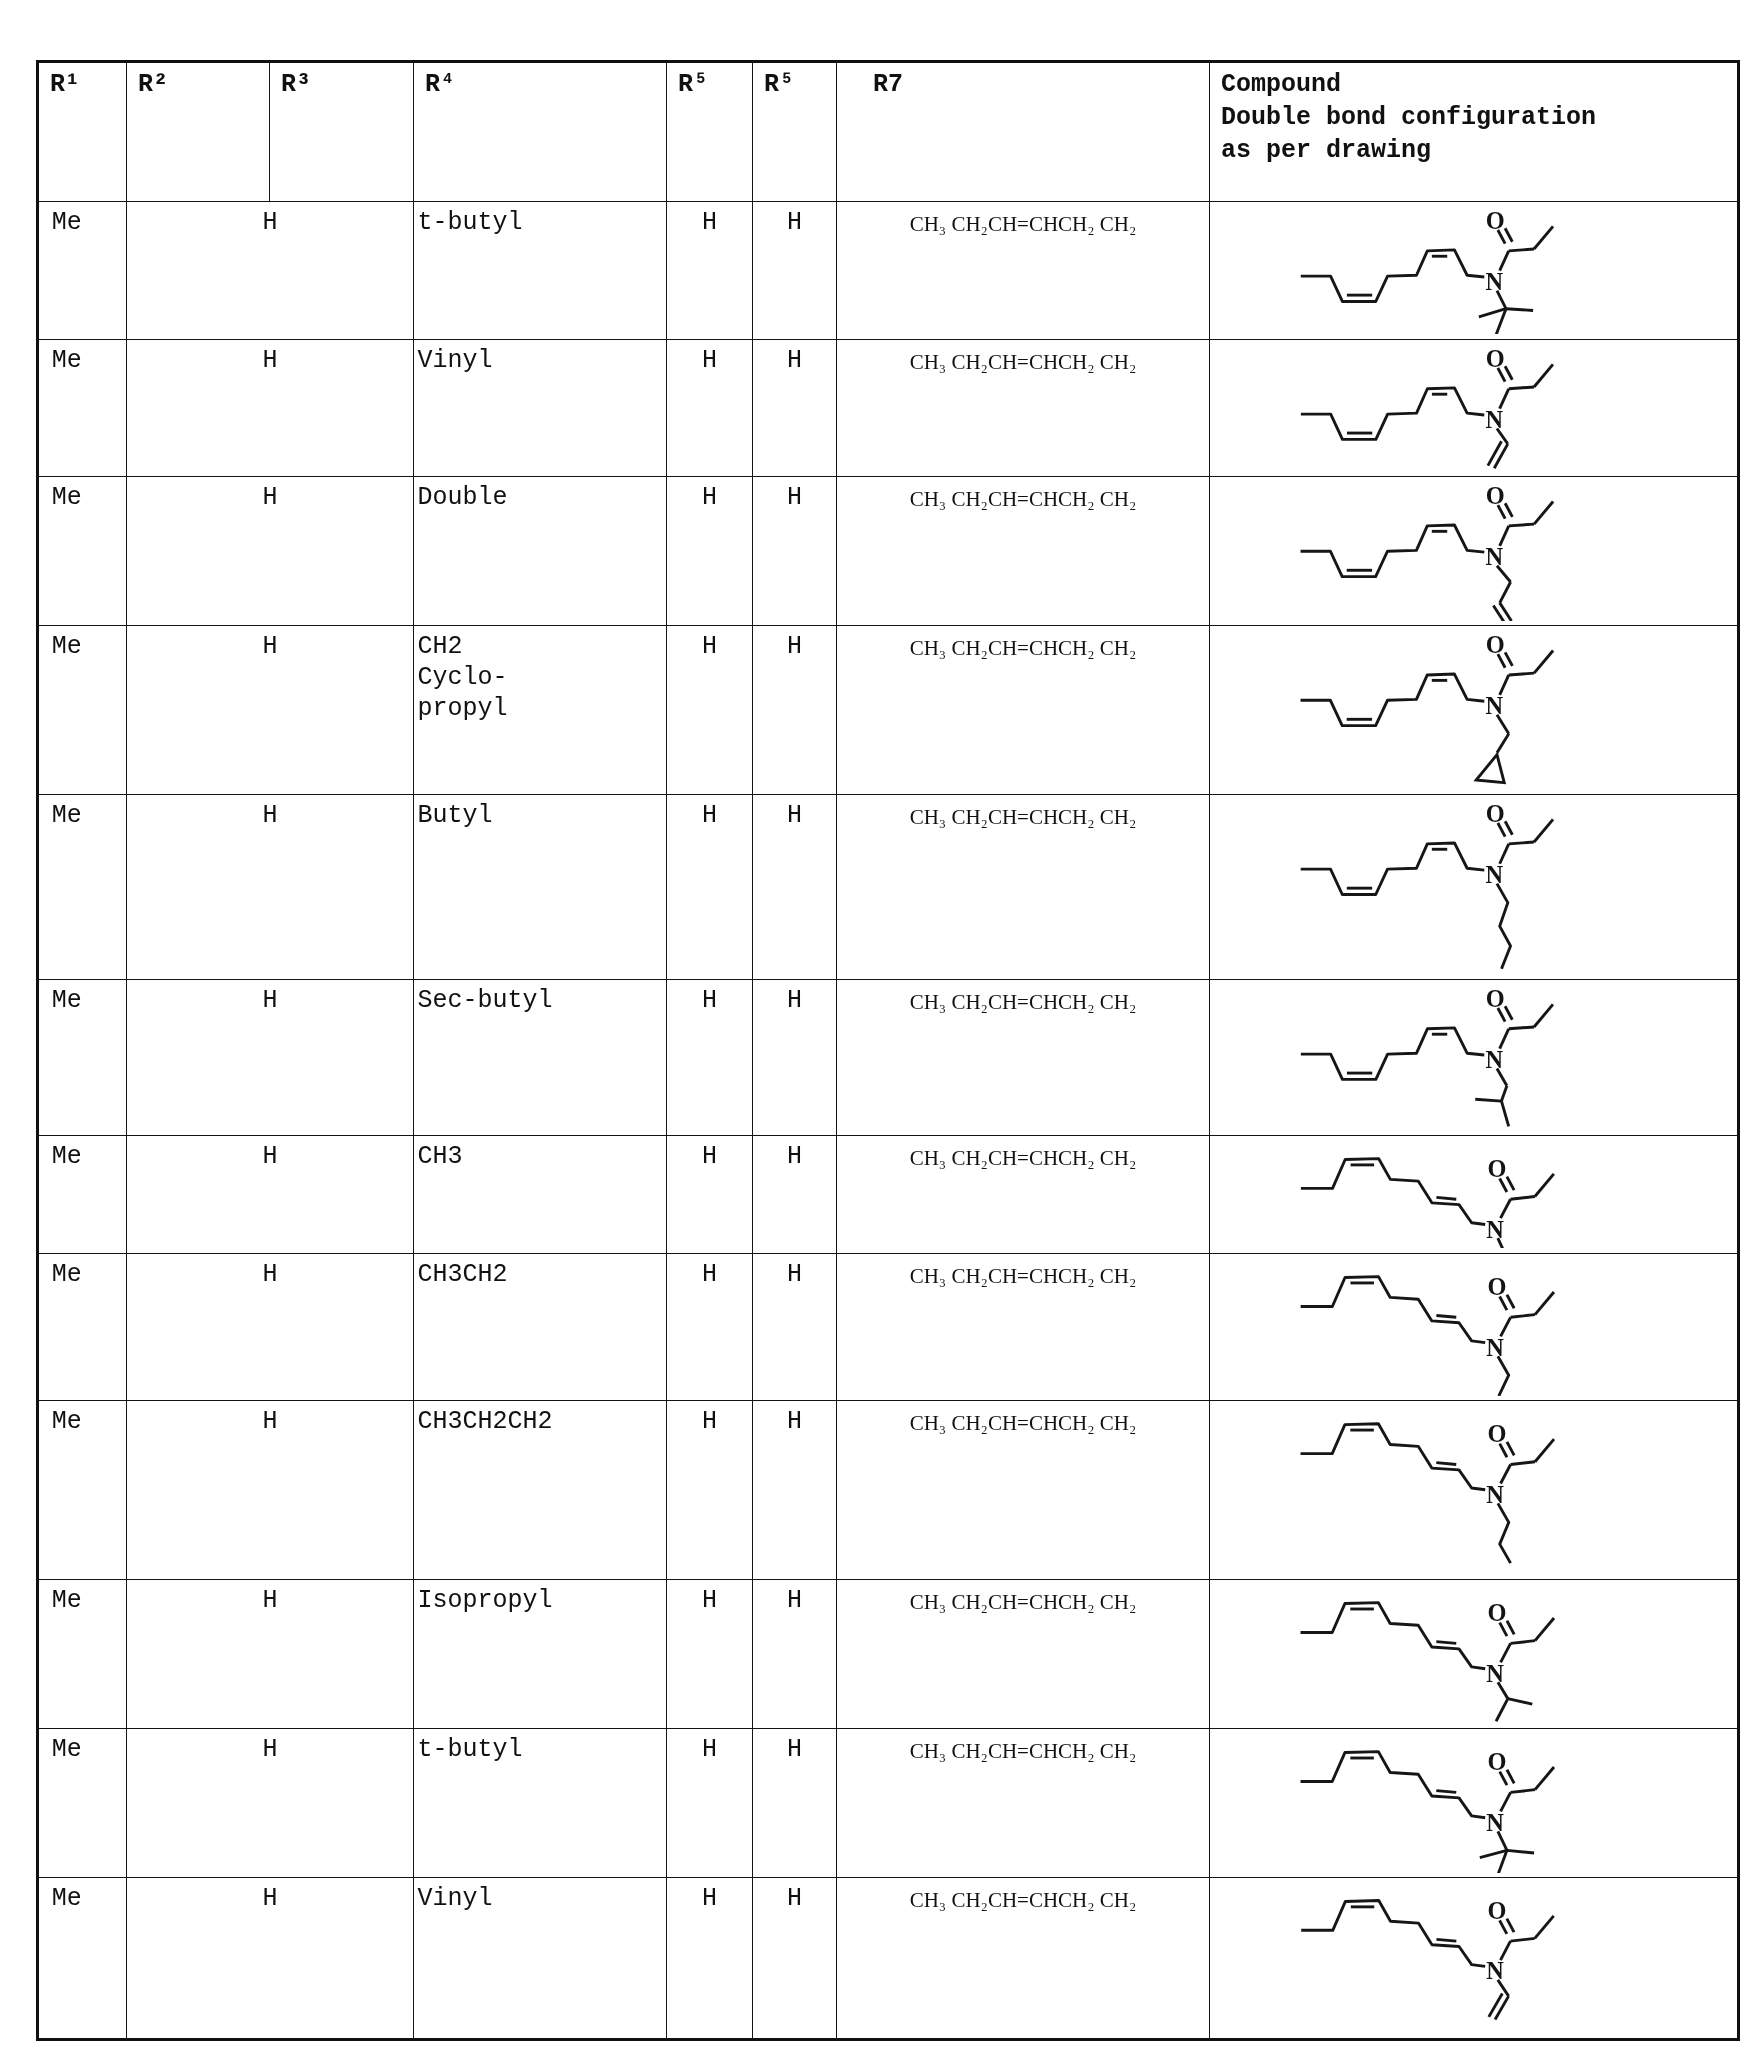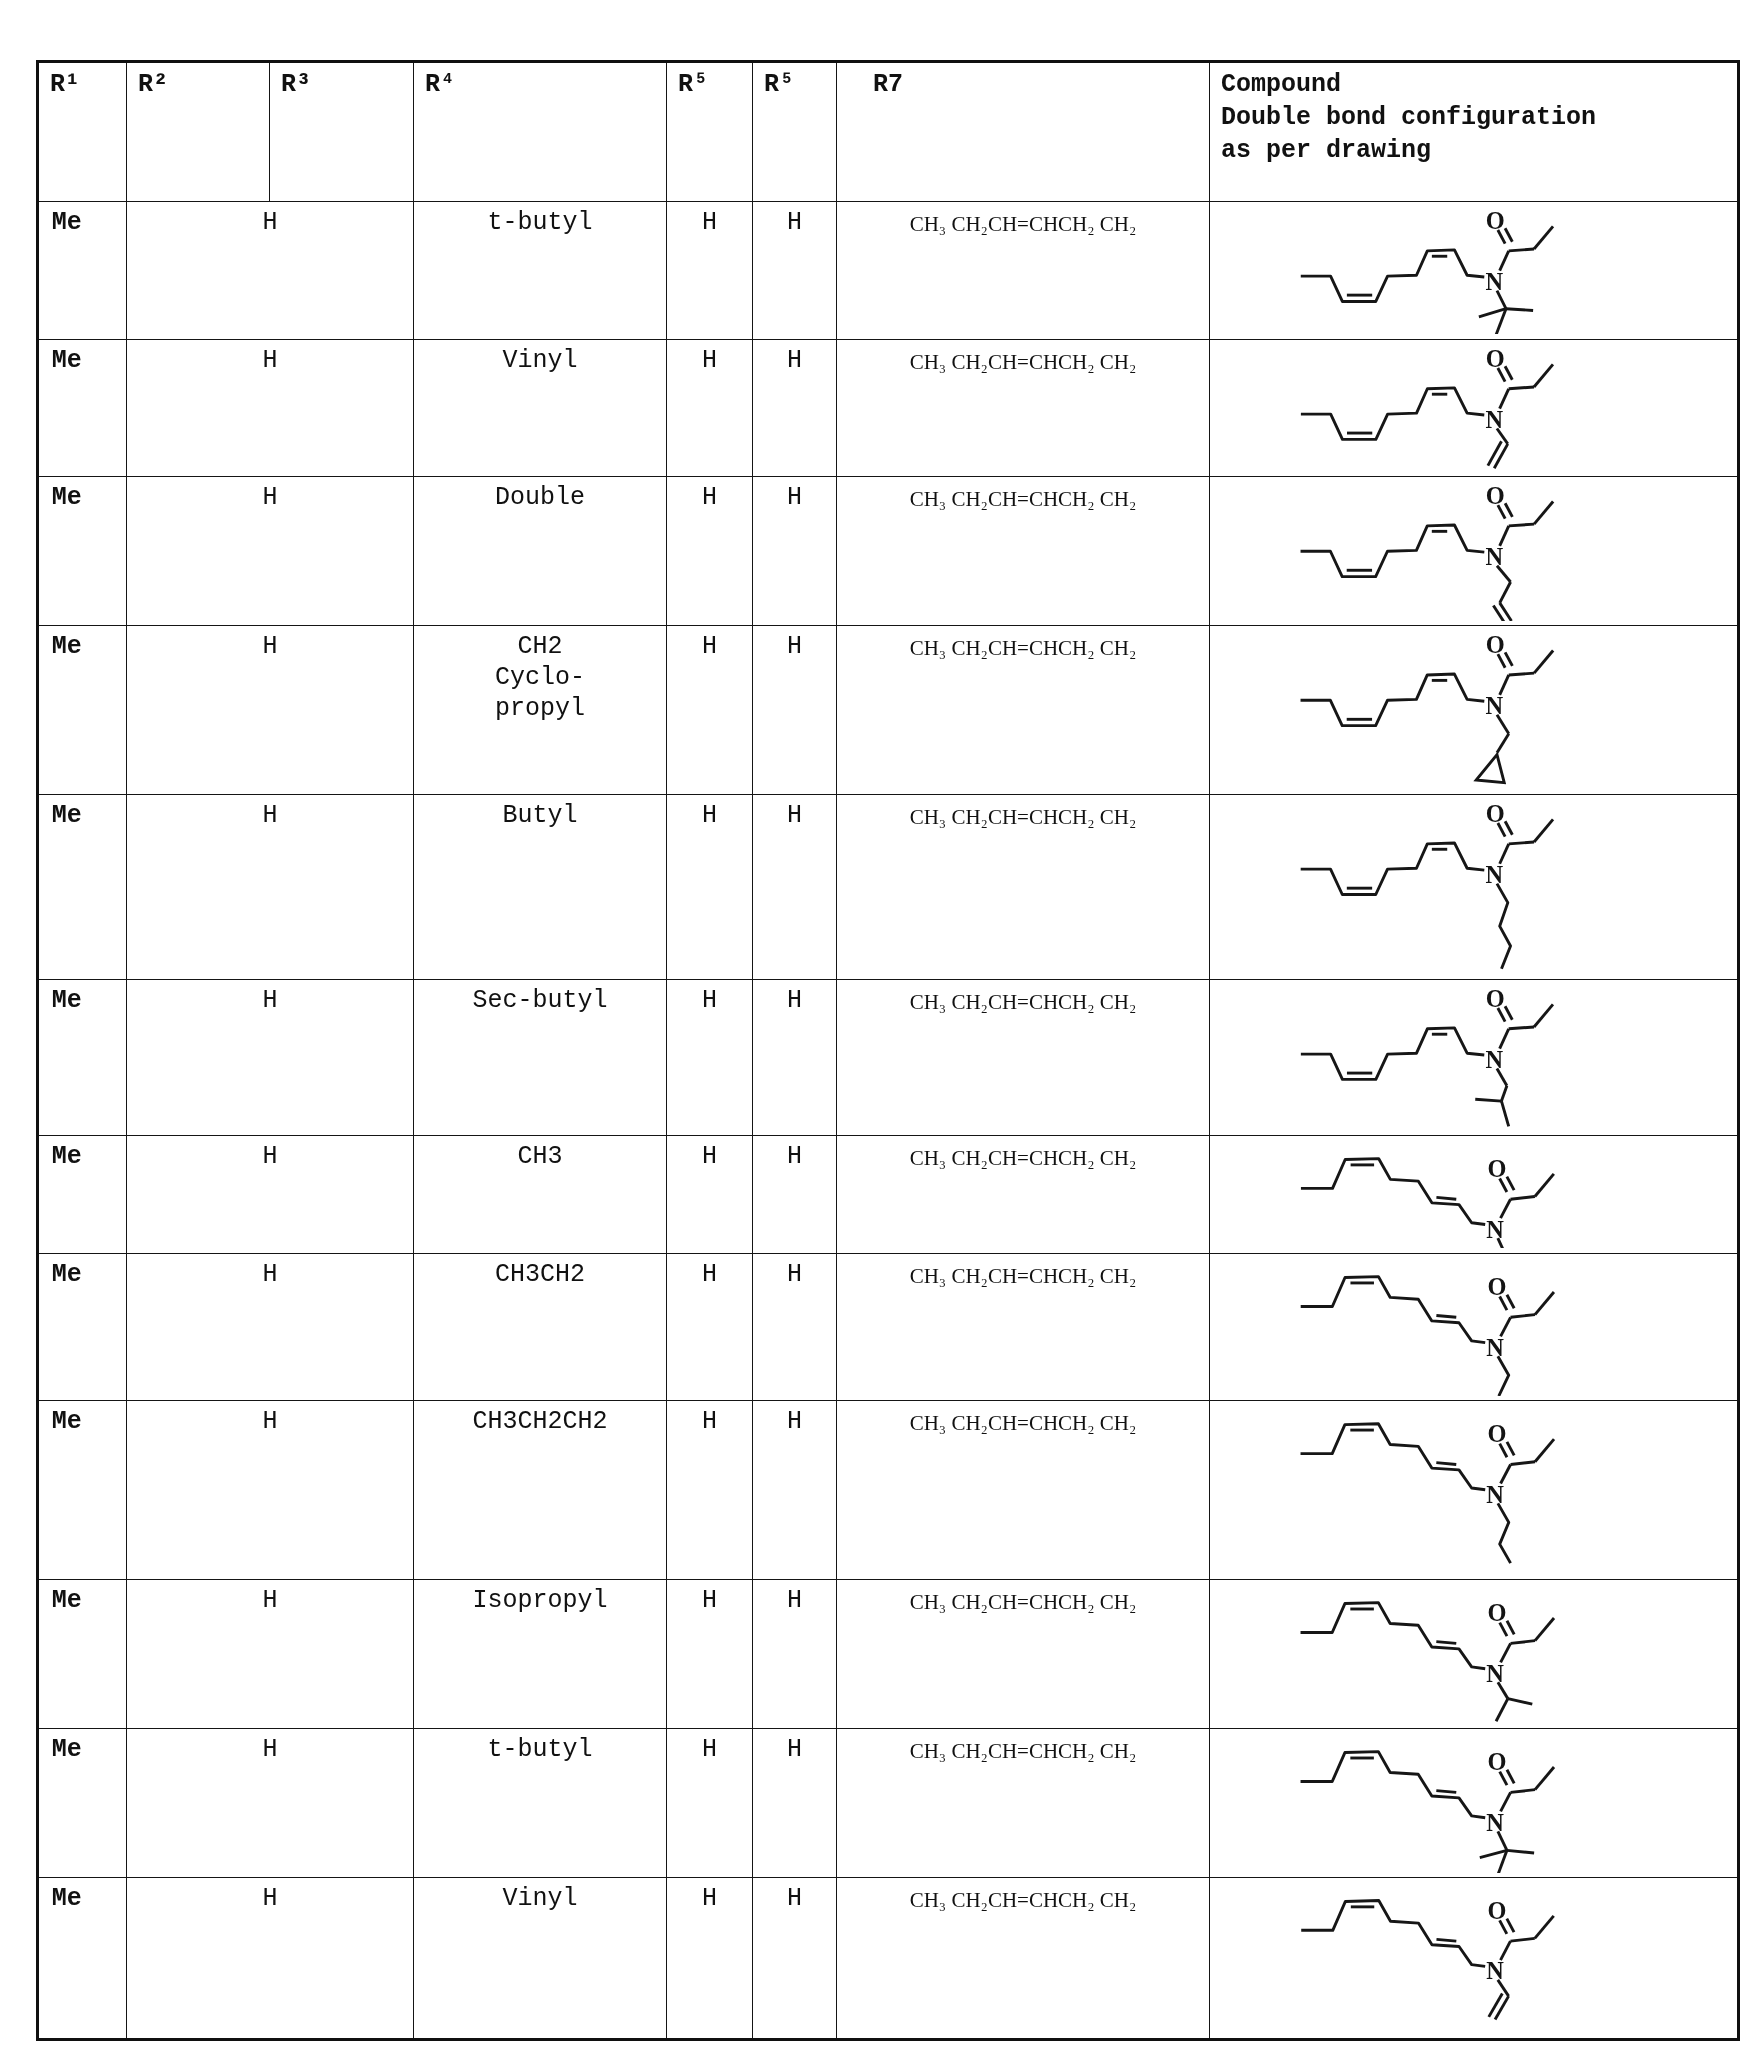--- a/index.html
+++ b/index.html
@@ -19,23 +19,23 @@
     overflow:hidden;
   }
   table.compound-table{border:3.6px solid #101010;margin-top:19px;}
   th{
     font-size:25px;font-weight:bold;text-align:left;padding-left:11px !important;
     font-family:"Liberation Mono","DejaVu Sans Mono",monospace;
     white-space:pre-line;line-height:33px;
   }
   th.h-r7{padding-left:36px !important;}
   td{font-size:25px;line-height:31px;}
-  td.c-r1{text-align:left;padding-left:12.7px !important;font-weight:bold;}
+  td.c-r1{text-align:left;padding-left:12.7px !important;}
   td.c-merged{text-align:center;}
-  td.c-r4{text-align:center;white-space:pre-line;}
+  td.c-r4{text-align:left;white-space:pre-line;}
   td.c-h{text-align:center;}
   td.c-r7{
     text-align:center;
     font-family:"Liberation Serif","DejaVu Serif",serif;
     font-weight:normal;font-size:21px;padding-top:7.2px !important;
   }
   td.c-compound{padding:0 !important;}
   td.c-compound svg{display:block;}
   .bond{stroke:#161616;stroke-width:3.2;fill:none;stroke-linejoin:round;stroke-linecap:butt;}
   .ring{stroke:#161616;stroke-width:3.2;fill:none;stroke-linejoin:miter;}

